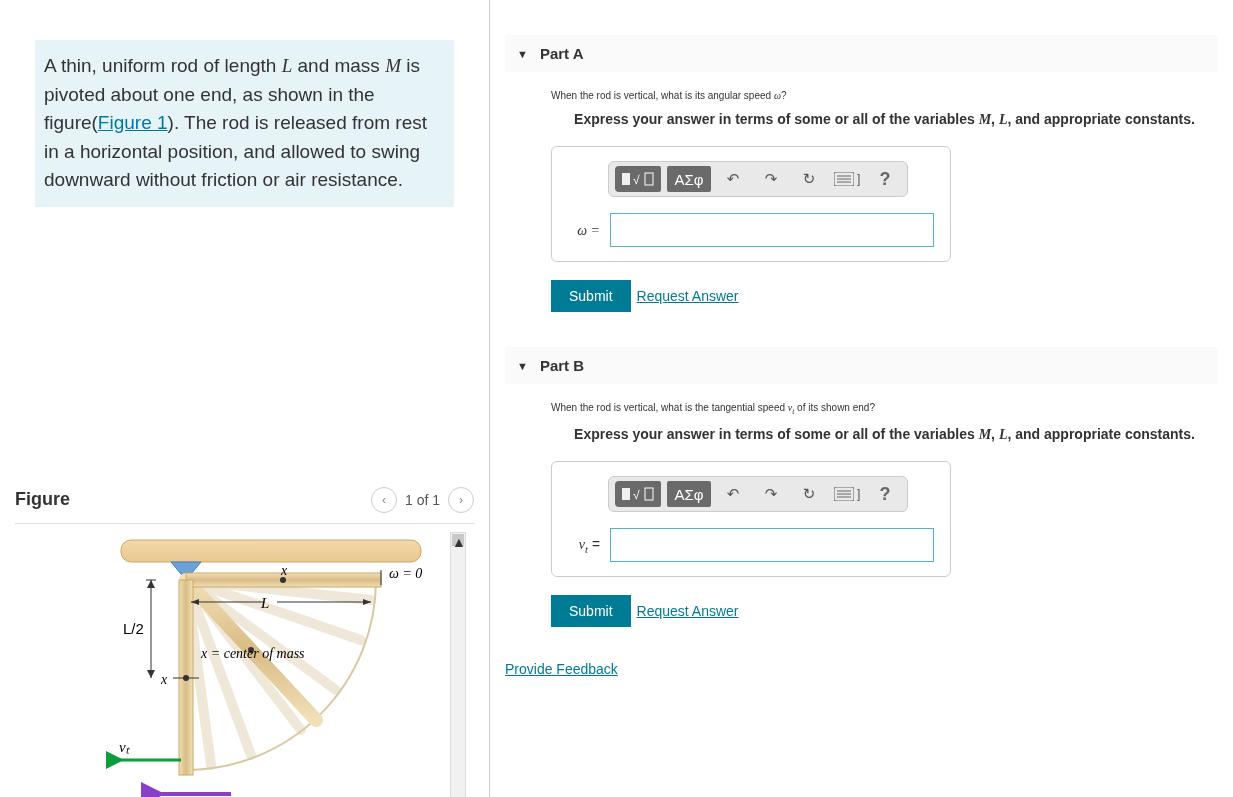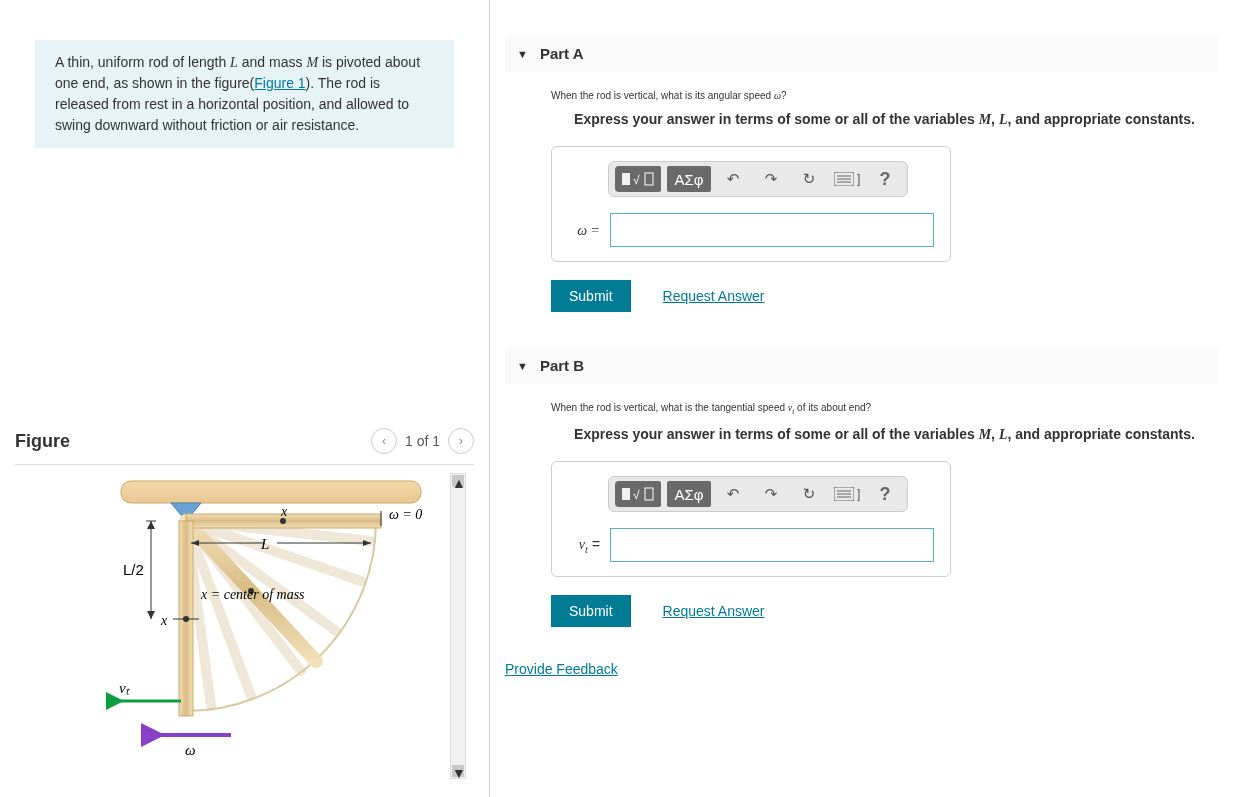--- a/index.html
+++ b/index.html
@@ -21,23 +21,23 @@
     box-sizing: border-box;
     position: relative;
   }
   .right-panel {
     flex: 1;
     padding: 0 15px;
     box-sizing: border-box;
   }
   .problem-statement {
     background: #e6f3f7;
-    padding: 12px 20px;
+    padding: 12px 9px;
     margin: 40px 20px 0 20px;
-    font-size: 14px;
+    font-size: 19px;
     line-height: 1.5;
     color: #333;
   }
   .problem-statement a { color: #0079a1; text-decoration: underline; }
   .figure-section {
     margin-top: 280px;
     padding: 0 0px;
   }
   .figure-header {
     display: flex;
@@ -121,21 +121,21 @@
   }
   .tool-btn.dark.first { border-top-left-radius:4px; border-bottom-left-radius:4px;}
   .tool-btn.dark.last  {}
   .tool-btn.q { font-size:18px; font-weight:bold; color:#666; }
   .input-row { display:flex; align-items:center; gap:10px;}
   .input-row .label { font-style: italic; width: 32px; text-align:right;}
   .answer-input {
     flex:1; height: 32px; border:1px solid #54b3c4;
     outline:none; padding: 0 6px; font-size:14px;
   }
-  .actions { margin-top: 18px; display:flex; align-items:center; gap:32px;}
+  .actions { margin-top: 18px; display:flex; align-items:center; gap:6px;}
   .submit-btn {
     background:#007b96; color:#fff; border:none;
     padding: 8px 18px; font-size: 14px; cursor:pointer;
   }
   .link { color:#007b96; text-decoration: underline; font-weight:normal; cursor:pointer; font-size:14px;}
   .feedback { margin: 34px 0 0 0; }
   .feedback a { color:#007b96; text-decoration: underline; font-size:14px;}
   .ital { font-style: italic; font-family: 'Times New Roman', serif;}
   .sub { font-size: 0.75em; vertical-align: sub; font-style: italic; font-family:'Times New Roman',serif;}
 
@@ -298,21 +298,21 @@
       </div>
     </div>
 
     <div class="part-section">
       <div class="part-header">
         <span class="caret">▼</span>
         <span>Part B</span>
       </div>
       <div class="part-body">
         <div class="question-text">
-          <span>When the rod is vertical, what is the tangential speed </span><span class="ital">v</span><span class="sub">t</span><span> of its about end?</span>
+          <span>When the rod is vertical, what is the tangential speed </span><span class="ital">v</span><span class="sub">t</span><span> of its shown end?</span>
         </div>
         <div class="instructions">
           <span>Express your answer in terms of some or all of the variables </span><span class="ital">M</span>, <span class="ital">L</span><span>, and appropriate constants.</span>
         </div>
         <div class="answer-box">
           <div class="toolbar">
             <div class="tool-btn dark first">
               <svg width="34" height="18">
                   <rect x="1" y="3" width="8" height="12" fill="#fff" opacity="0.9"></rect>
                   <text x="12" y="14" fill="#fff" font-size="12">√</text>

